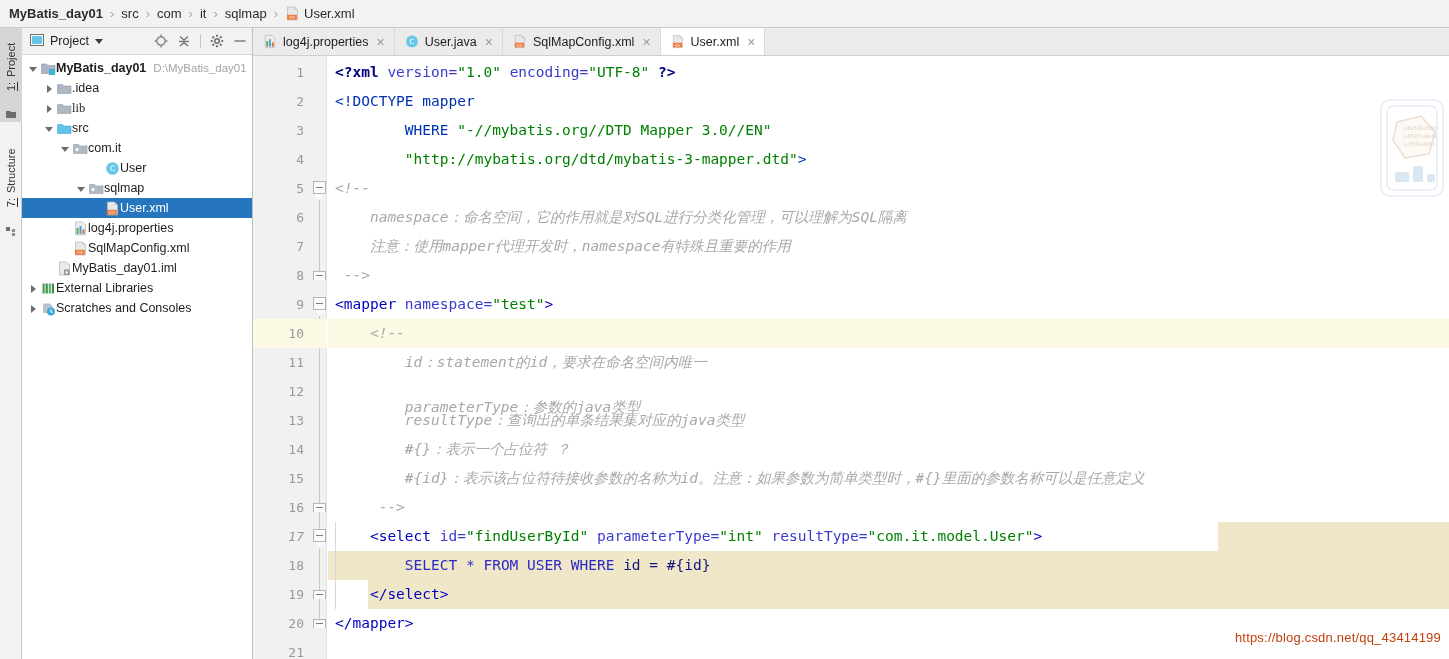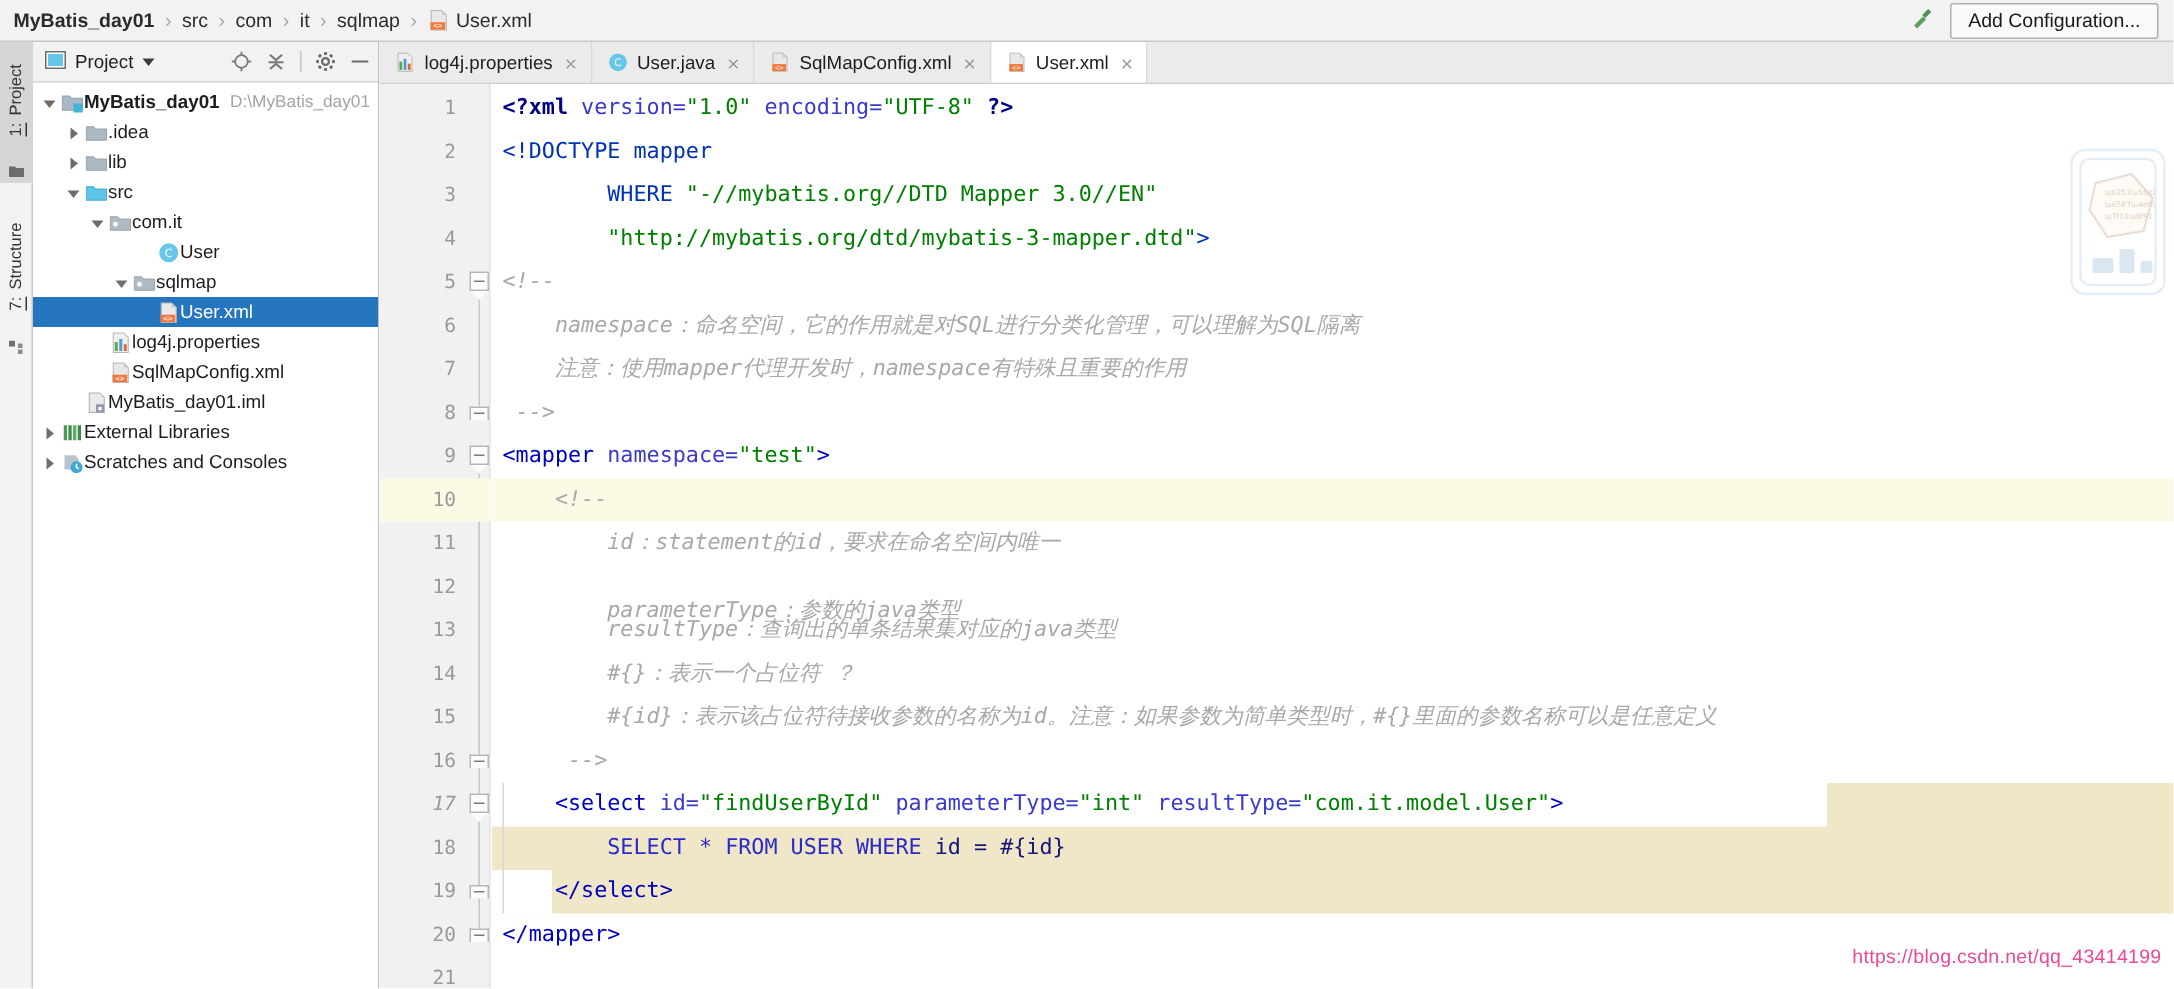--- a/index.html
+++ b/index.html
@@ -178,21 +178,21 @@
   
   .iguide { position: absolute; width: 1px; background: #d8d8d8; }
 
   
   #wm-illo {
     position: absolute; right: 0px; top: 32px; width: 72px; height: 128px;
     opacity: .55; pointer-events: none;
   }
   #wm-url {
     position: absolute; right: 8px; bottom: 14px;
-    font-size: 13px; color: #ec4899; font-family: "Liberation Sans", sans-serif;
+    font-size: 13px; color: #c2410c; font-family: "Liberation Sans", sans-serif;
     letter-spacing: .2px; pointer-events: none;
   }
 </style>
 </head>
 <body>
 
 <div id="app">
 
   <div id="topbar">
     <div class="crumbs" id="crumbs">
@@ -211,29 +211,20 @@
             <svg width="15" height="15" viewBox="0 0 15 15">
               <path d="M2.5 1h7l3 3v10h-10z" fill="#e8e8e8" stroke="#b7b7b7" stroke-width=".7"></path>
               <path d="M9.5 1v3h3" fill="#c9c9c9"></path>
               <rect x="2" y="8.8" width="9.8" height="5" fill="#f07b40"></rect>
               <text x="6.9" y="12.9" font-size="5.2" font-family="DejaVu Sans Mono, monospace" fill="#ffffff" text-anchor="middle">&lt;&gt;</text>
             </svg>
           </span>
           <span>User.xml</span>
         </span>
       </div>
-    <div class="topbar-right">
-      <span style="display:inline-block;">
-        <svg width="18" height="18" viewBox="0 0 18 18">
-          <path d="M4 14 L10 8 L12 10 L6 16 Z" fill="#5a9e5a"></path>
-          <path d="M9.5 7 L13.5 3 L15.5 5 L11.5 9 Z" fill="#4e9150"></path>
-        </svg>
-      </span>
-      <div class="add-config-btn">Add Configuration...</div>
-    </div>
   </div>
 
   <div id="leftstrip">
     <div class="vtab active" style="height:78px;">
       <span class="vnum">1:</span>
         <span> Project</span>
     </div>
     <div style="width:22px;height:16px;display:flex;align-items:center;justify-content:center;background:#d6d6d6;">
       <svg width="11" height="9" viewBox="0 0 11 9">
           <path d="M0 1h4l1 1h5v6H0z" fill="#6d6d6d"></path>
@@ -316,21 +307,21 @@
         </div>
         <div class="trow" style="padding-left: 22px;">
           <span class="arw r"></span>
           <span style="display: inline-flex; align-items: center; justify-content: center; width: 15px; height: 15px; flex: 0 0 15px;">
             <svg width="15" height="15" viewBox="0 0 15 15">
               <path d="M0.5 3.5h5l1.2 1.5H14v7.5H0.5z" fill="#adb8c4" stroke="#929da9" stroke-width=".6"></path>
             </svg>
           </span>
           <span class="tlabel">.idea</span>
         </div>
-        <div class="trow" style="padding-left: 22px;">
+        <div class="trow" style="padding-left: 22px; font-family: Liberation Serif, serif;">
           <span class="arw r"></span>
           <span style="display: inline-flex; align-items: center; justify-content: center; width: 15px; height: 15px; flex: 0 0 15px;">
             <svg width="15" height="15" viewBox="0 0 15 15">
               <path d="M0.5 3.5h5l1.2 1.5H14v7.5H0.5z" fill="#adb8c4" stroke="#929da9" stroke-width=".6"></path>
             </svg>
           </span>
           <span class="tlabel">lib</span>
         </div>
         <div class="trow" style="padding-left: 22px;">
           <span class="arw d"></span>

